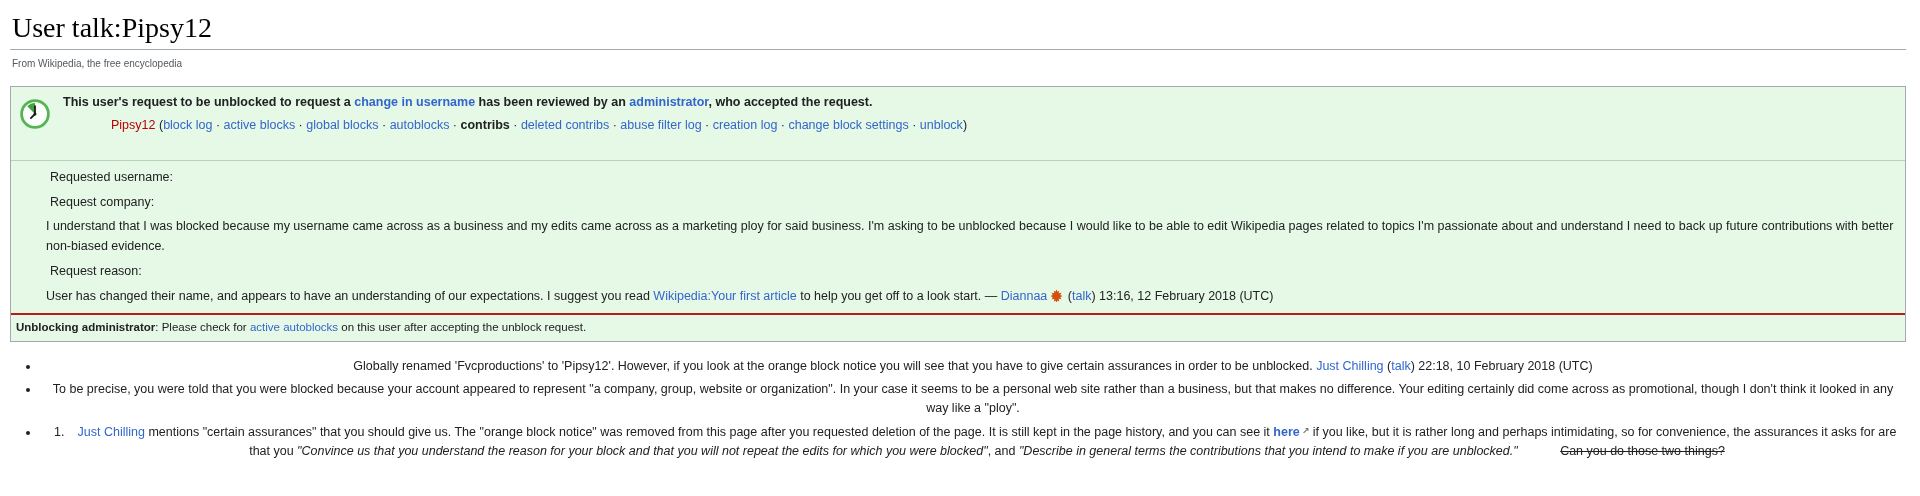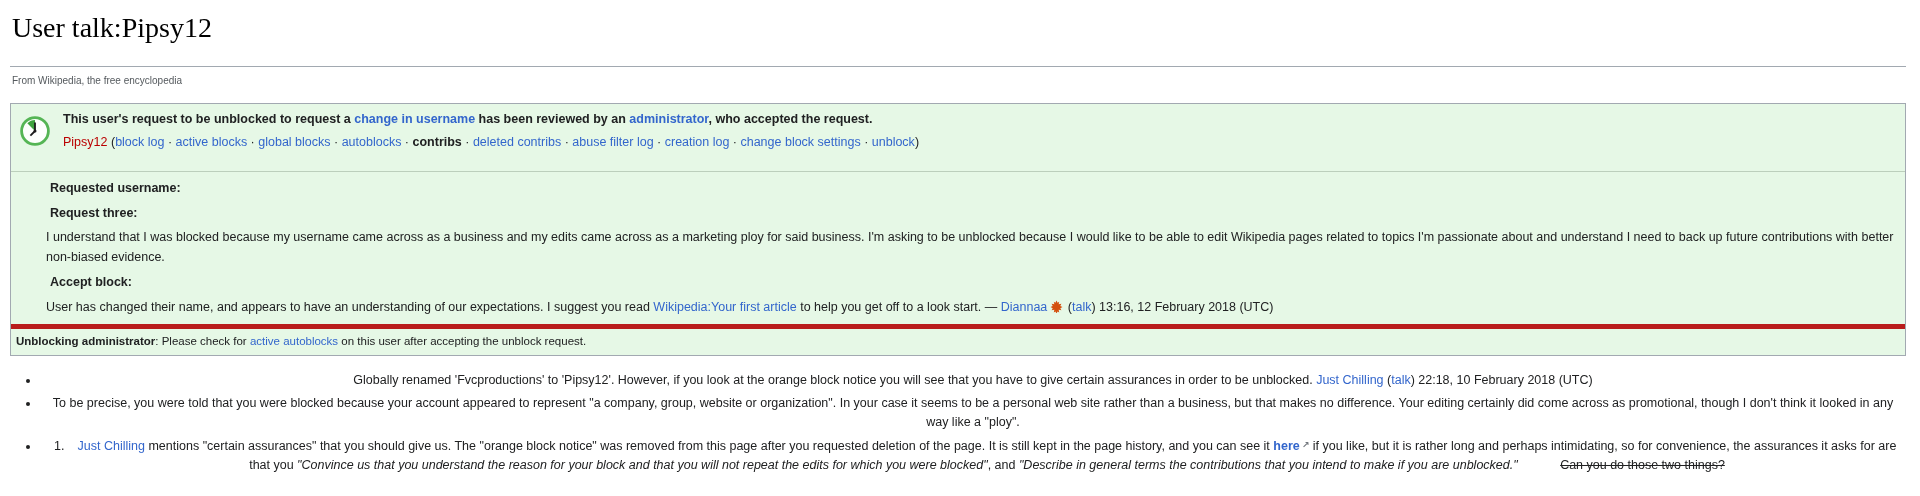--- a/index.html
+++ b/index.html
@@ -13,47 +13,47 @@
   html,body{margin:0;padding:0;background:#fff;}
   body{
     color:var(--text);
     font:12.5px/1.55 "Liberation Sans","DejaVu Sans",sans-serif;
     width:1920px;height:496px;overflow:hidden;
   }
   .page{padding:2px 14px 8px 10px;}
   .page-title{
     font-family:"Liberation Serif","DejaVu Serif",serif;
     font-size:28px;font-weight:normal;color:#000;
-    margin:0;padding:4px 0 17px 2px;
+    margin:0;padding:4px 0 0 2px;
     border-bottom:1px solid #a2a9b1;
   }
   .site-sub{font-size:10px;color:#54595d;margin:6px 0 0 2px;}
 
   
   .ublock{
     margin-top:14px;
     border:1px solid var(--boxborder);
     background:var(--boxbg);
   }
   .ublock-head{
     display:flex;align-items:center;gap:12px;
-    padding:6px 8px 18px 8px;
+    padding:6px 8px 24px 8px;
     border-bottom:1px solid #bccfbc;
   }
   .clock{flex:0 0 auto;width:32px;height:32px;display:inline-flex;}
   .head-lines{flex:1 1 auto;}
   .head1{font-weight:bold;}
   .head1 a{font-weight:bold;}
-  .head2{margin-top:4px;}
+  .head2{margin-top:4px;margin-left:48px;}
   .ublock-body{padding:1px 5px 2px 5px;}
   .sect{margin:6px 0 5px 0;}
-  .sect-label{font-weight:bold;padding-left:34px;}
+  .sect-label{font-weight:normal;padding-left:34px;}
   .sect-content{margin:5px 0 0 30px;}
   .ublock-foot{
-    border-top:5px solid #b91c1c;
+    border-top:2px solid #b91c1c;
     padding:4px 5px;font-size:11.5px;
   }
 
   
   ul.thread{margin:15px 0 0 0;padding:0 0 0 30px;}
   ul.thread > li{margin:0 0 4px 0;text-align:center;}
   ol.subthread{margin:3px 0 0 0;padding:0 0 0 28px;}
   ol.subthread > li{margin:0 0 3px 0;}
 
   
@@ -91,25 +91,25 @@
         <div class="head1"><span>This user's request to be unblocked to request a </span><a class="sg-link">change in username</a><span> has been reviewed by an </span><a class="sg-link">administrator</a><span>, who accepted the request.</span></div>
         <div class="head2"><a class="sg-redlink">Pipsy12</a><span> (</span><a class="sg-link">block log</a><span> · </span><a class="sg-link">active blocks</a><span> · </span><a class="sg-link">global blocks</a><span> · </span><a class="sg-link">autoblocks</a><span> · </span><span class="sg-b">contribs</span><span> · </span><a class="sg-link">deleted contribs</a><span> · </span><a class="sg-link">abuse filter log</a><span> · </span><a class="sg-link">creation log</a><span> · </span><a class="sg-link">change block settings</a><span> · </span><a class="sg-link">unblock</a><span>)</span></div>
       </div>
     </div>
 
     <div class="ublock-body">
       <div class="sect">
         <div class="sect-label">Requested username:</div>
       </div>
       <div class="sect">
-        <div class="sect-label">Request three:</div>
+        <div class="sect-label">Request company:</div>
         <div class="sect-content"><span>I understand that I was blocked because my username came across as a business and my edits came across as a marketing ploy for said business. I'm asking to be unblocked because I would like to be able to edit Wikipedia pages related to topics I'm passionate about and understand I need to back up future contributions with better non-biased evidence.</span></div>
       </div>
       <div class="sect">
-        <div class="sect-label">Accept block:</div>
+        <div class="sect-label">Request reason:</div>
         <div class="sect-content"><span>User has changed their name, and appears to have an understanding of our expectations. I suggest you read </span><a class="sg-link">Wikipedia:Your first article</a><span> to help you get off to a look start. — </span><a class="sg-link">Diannaa</a><span class="leaf"><svg width="13" height="13" viewBox="0 0 24 24">
                 <path fill="#d4500e" d="M12 1l2 4 3-2-1 5 5-1-2 4 4 2-4 2 2 4-5-1 1 5-3-2-2 4-2-4-3 2 1-5-5 1 2-4-4-2 4-2-2-4 5 1-1-5 3 2z"></path>
               </svg></span><span> (</span><a class="sg-link">talk</a><span>) 13:16, 12 February 2018 (UTC)</span></div>
       </div>
     </div>
 
     <div class="ublock-foot"><span class="sg-b">Unblocking administrator</span><span>: Please check for </span><a class="sg-link">active autoblocks</a><span> on this user after accepting the unblock request.</span></div>
   </div>
 
   <ul class="thread">

